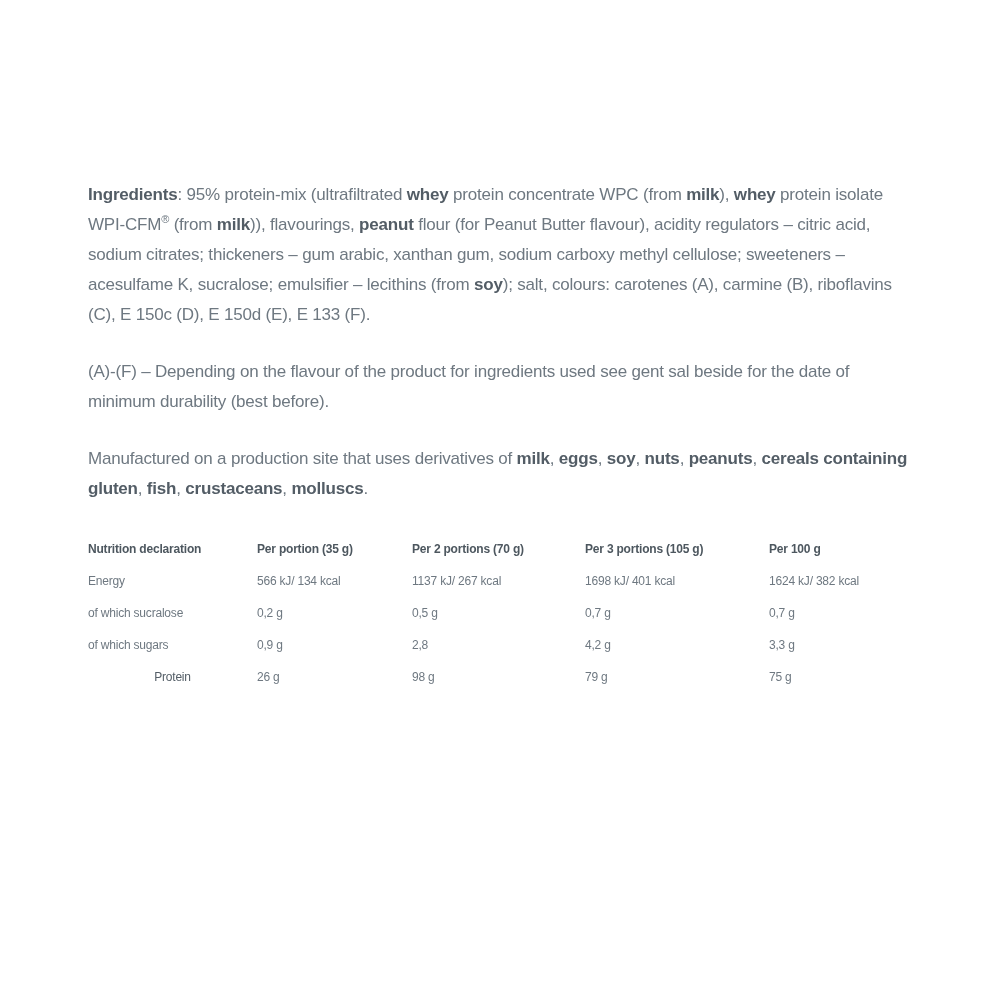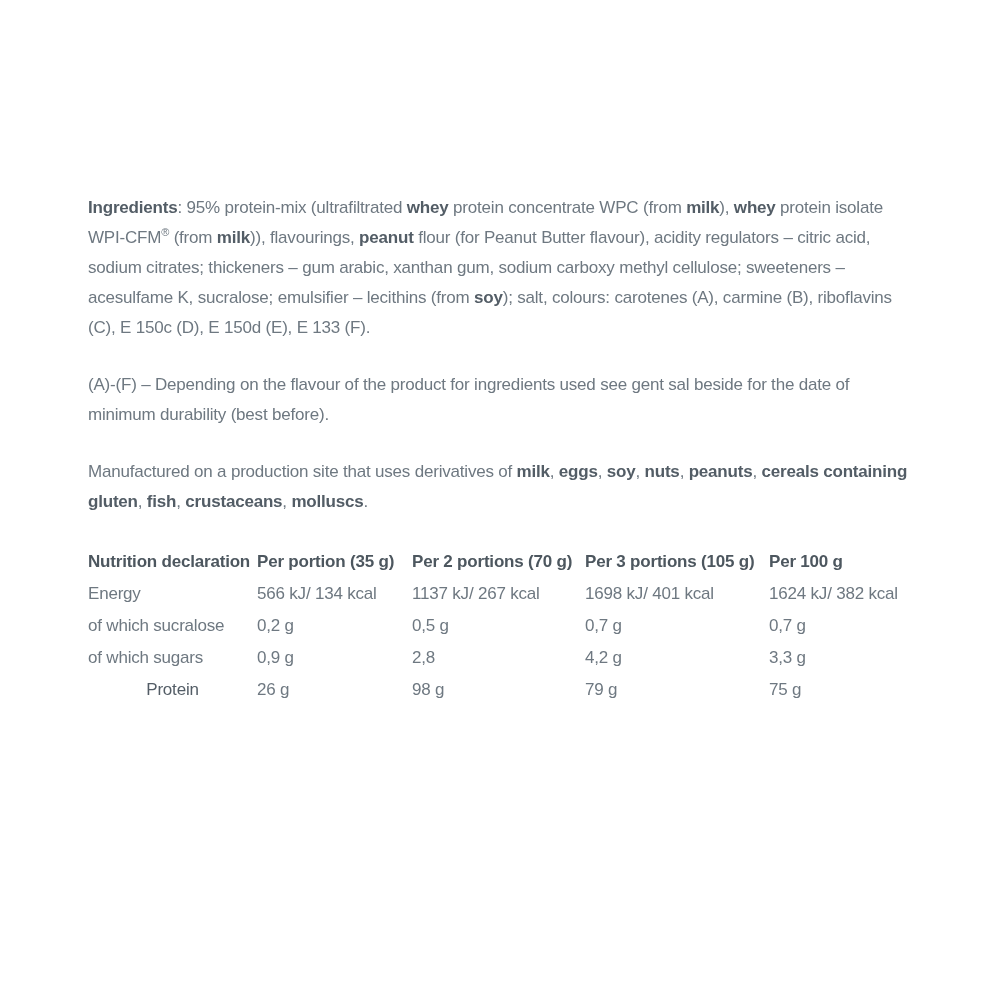--- a/index.html
+++ b/index.html
@@ -11,21 +11,21 @@
     position: relative;
     width: 1000px;
     height: 1000px;
     background: #ffffff;
     overflow: hidden;
     font-family: "Liberation Sans", "DejaVu Sans", sans-serif;
   }
   .content {
     position: absolute;
     left: 88px;
-    top: 193px;
+    top: 180px;
     width: 826px;
     color: #6e7881;
     font-size: 17px;
     line-height: 30px;
     letter-spacing: -0.2px;
   }
   .content p {
     margin: 0 0 27px 0;
   }
   .b {
@@ -33,21 +33,21 @@
     color: #535d66;
   }
   sup {
     font-size: 11px;
     line-height: 0;
   }
   table.nutrition {
     border-collapse: collapse;
     table-layout: fixed;
     width: 826px;
-    font-size: 17px;
+    font-size: 12px;
     margin-top: 8px;
   }
   table.nutrition th,
   table.nutrition td {
     padding: 0;
     text-align: left;
     vertical-align: middle;
     font-weight: normal;
     white-space: nowrap;
     overflow: visible;

